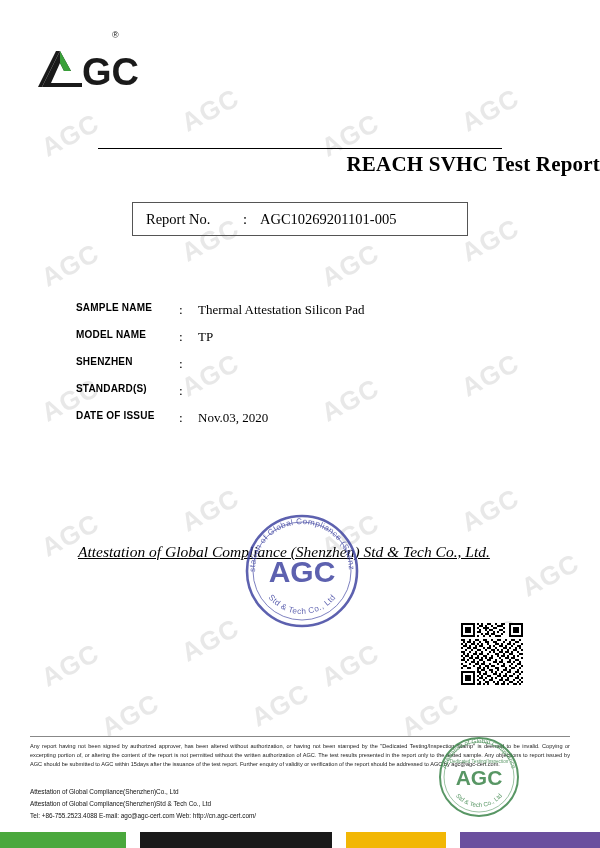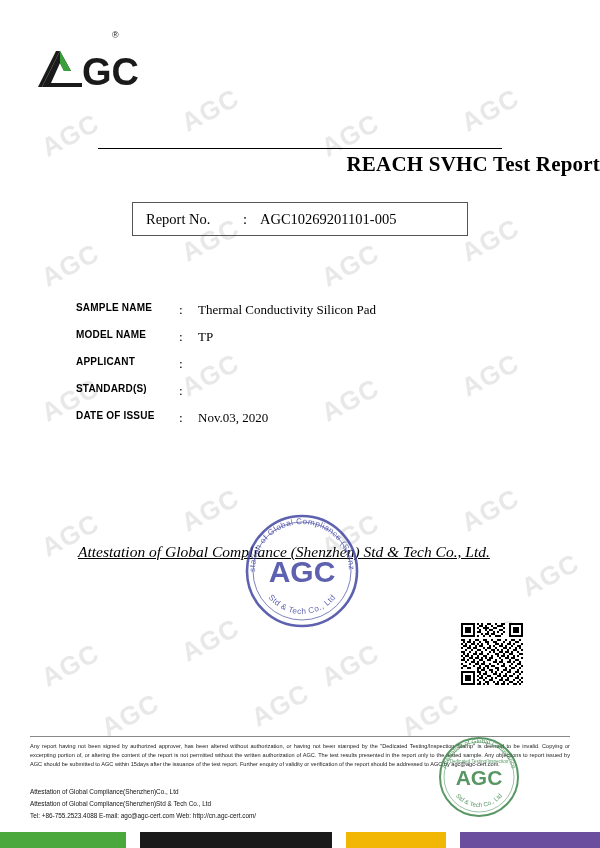--- a/index.html
+++ b/index.html
@@ -269,29 +269,29 @@
   <div class="report-box">
     <span class="rb-label">Report No.</span>
     <span class="rb-colon">:</span>
     <span class="rb-value">AGC10269201101-005</span>
   </div>
 
   <div class="fields">
     <div class="field-row">
       <span class="field-label">SAMPLE NAME</span>
       <span class="field-colon">:</span>
-      <span class="field-value">Thermal  Conductivity Silicon Pad</span>
+      <span class="field-value">Thermal  Attestation Silicon Pad</span>
     </div>
     <div class="field-row">
       <span class="field-label">MODEL NAME</span>
       <span class="field-colon">:</span>
       <span class="field-value">TP</span>
     </div>
     <div class="field-row">
-      <span class="field-label">APPLICANT</span>
+      <span class="field-label">SHENZHEN</span>
       <span class="field-colon">:</span>
     </div>
     <div class="field-row">
       <span class="field-label">STANDARD(S)</span>
       <span class="field-colon">:</span>
     </div>
     <div class="field-row">
       <span class="field-label">DATE OF ISSUE</span>
       <span class="field-colon">:</span>
       <span class="field-value">Nov.03, 2020</span>

